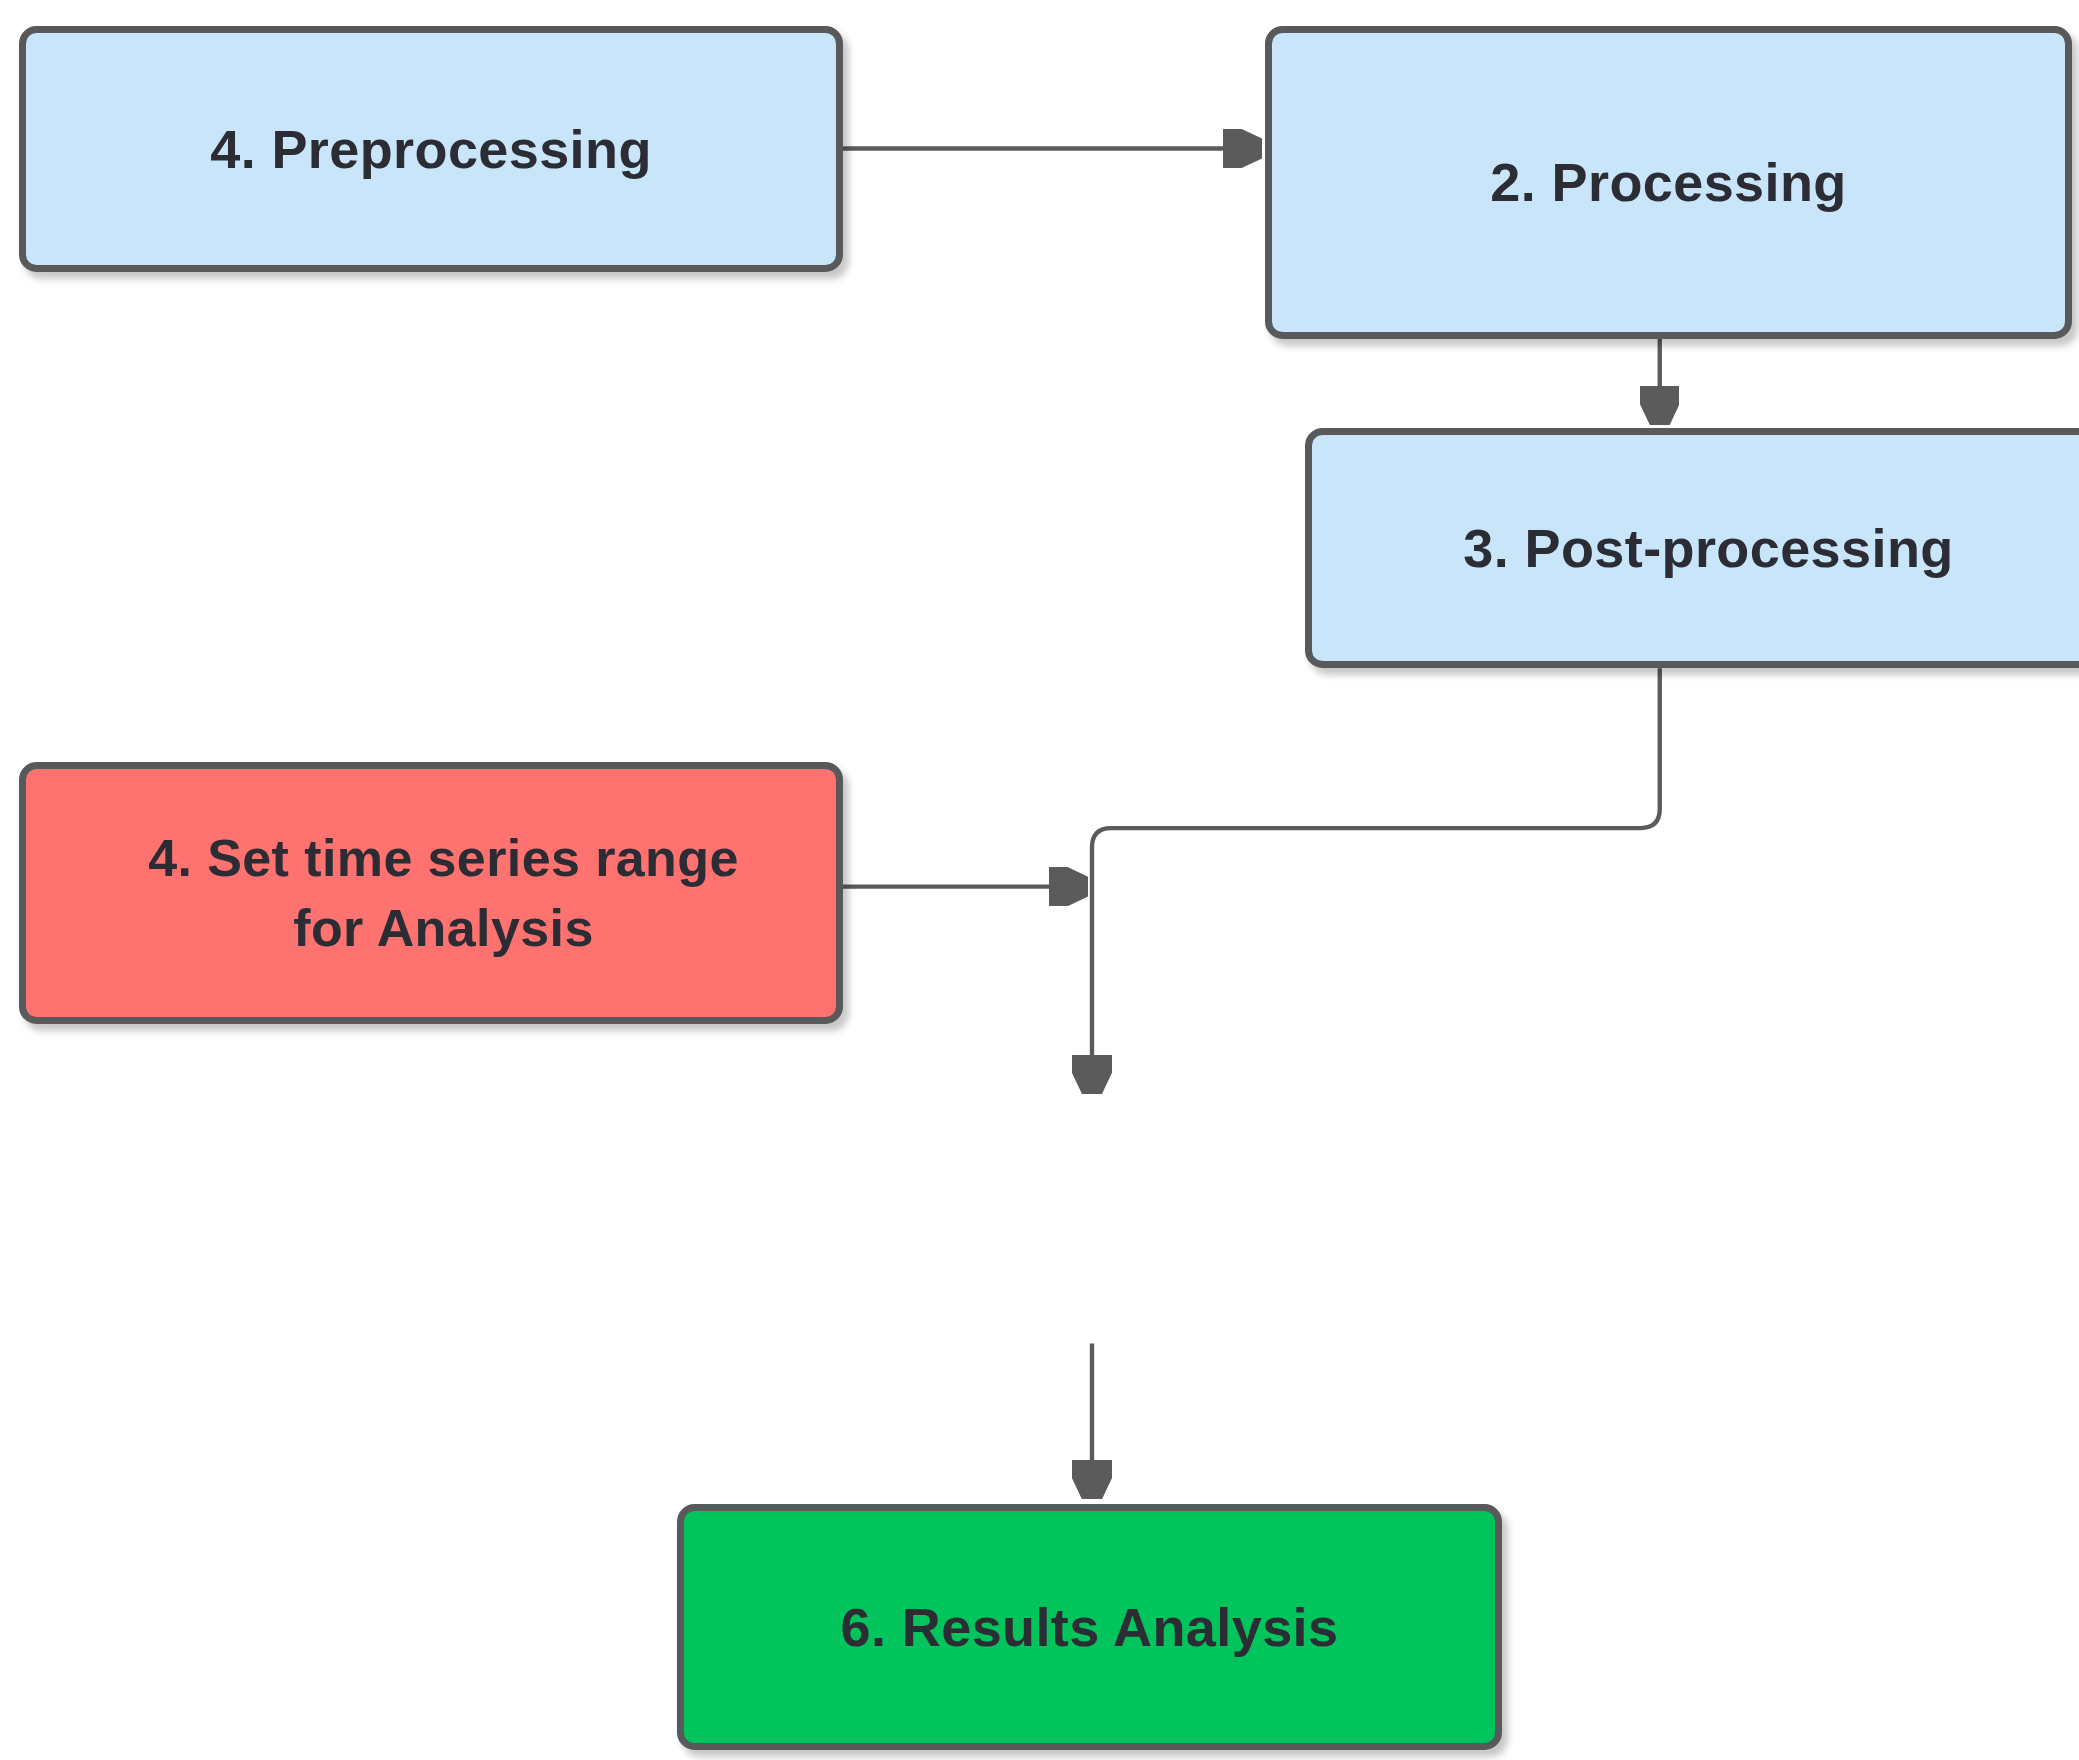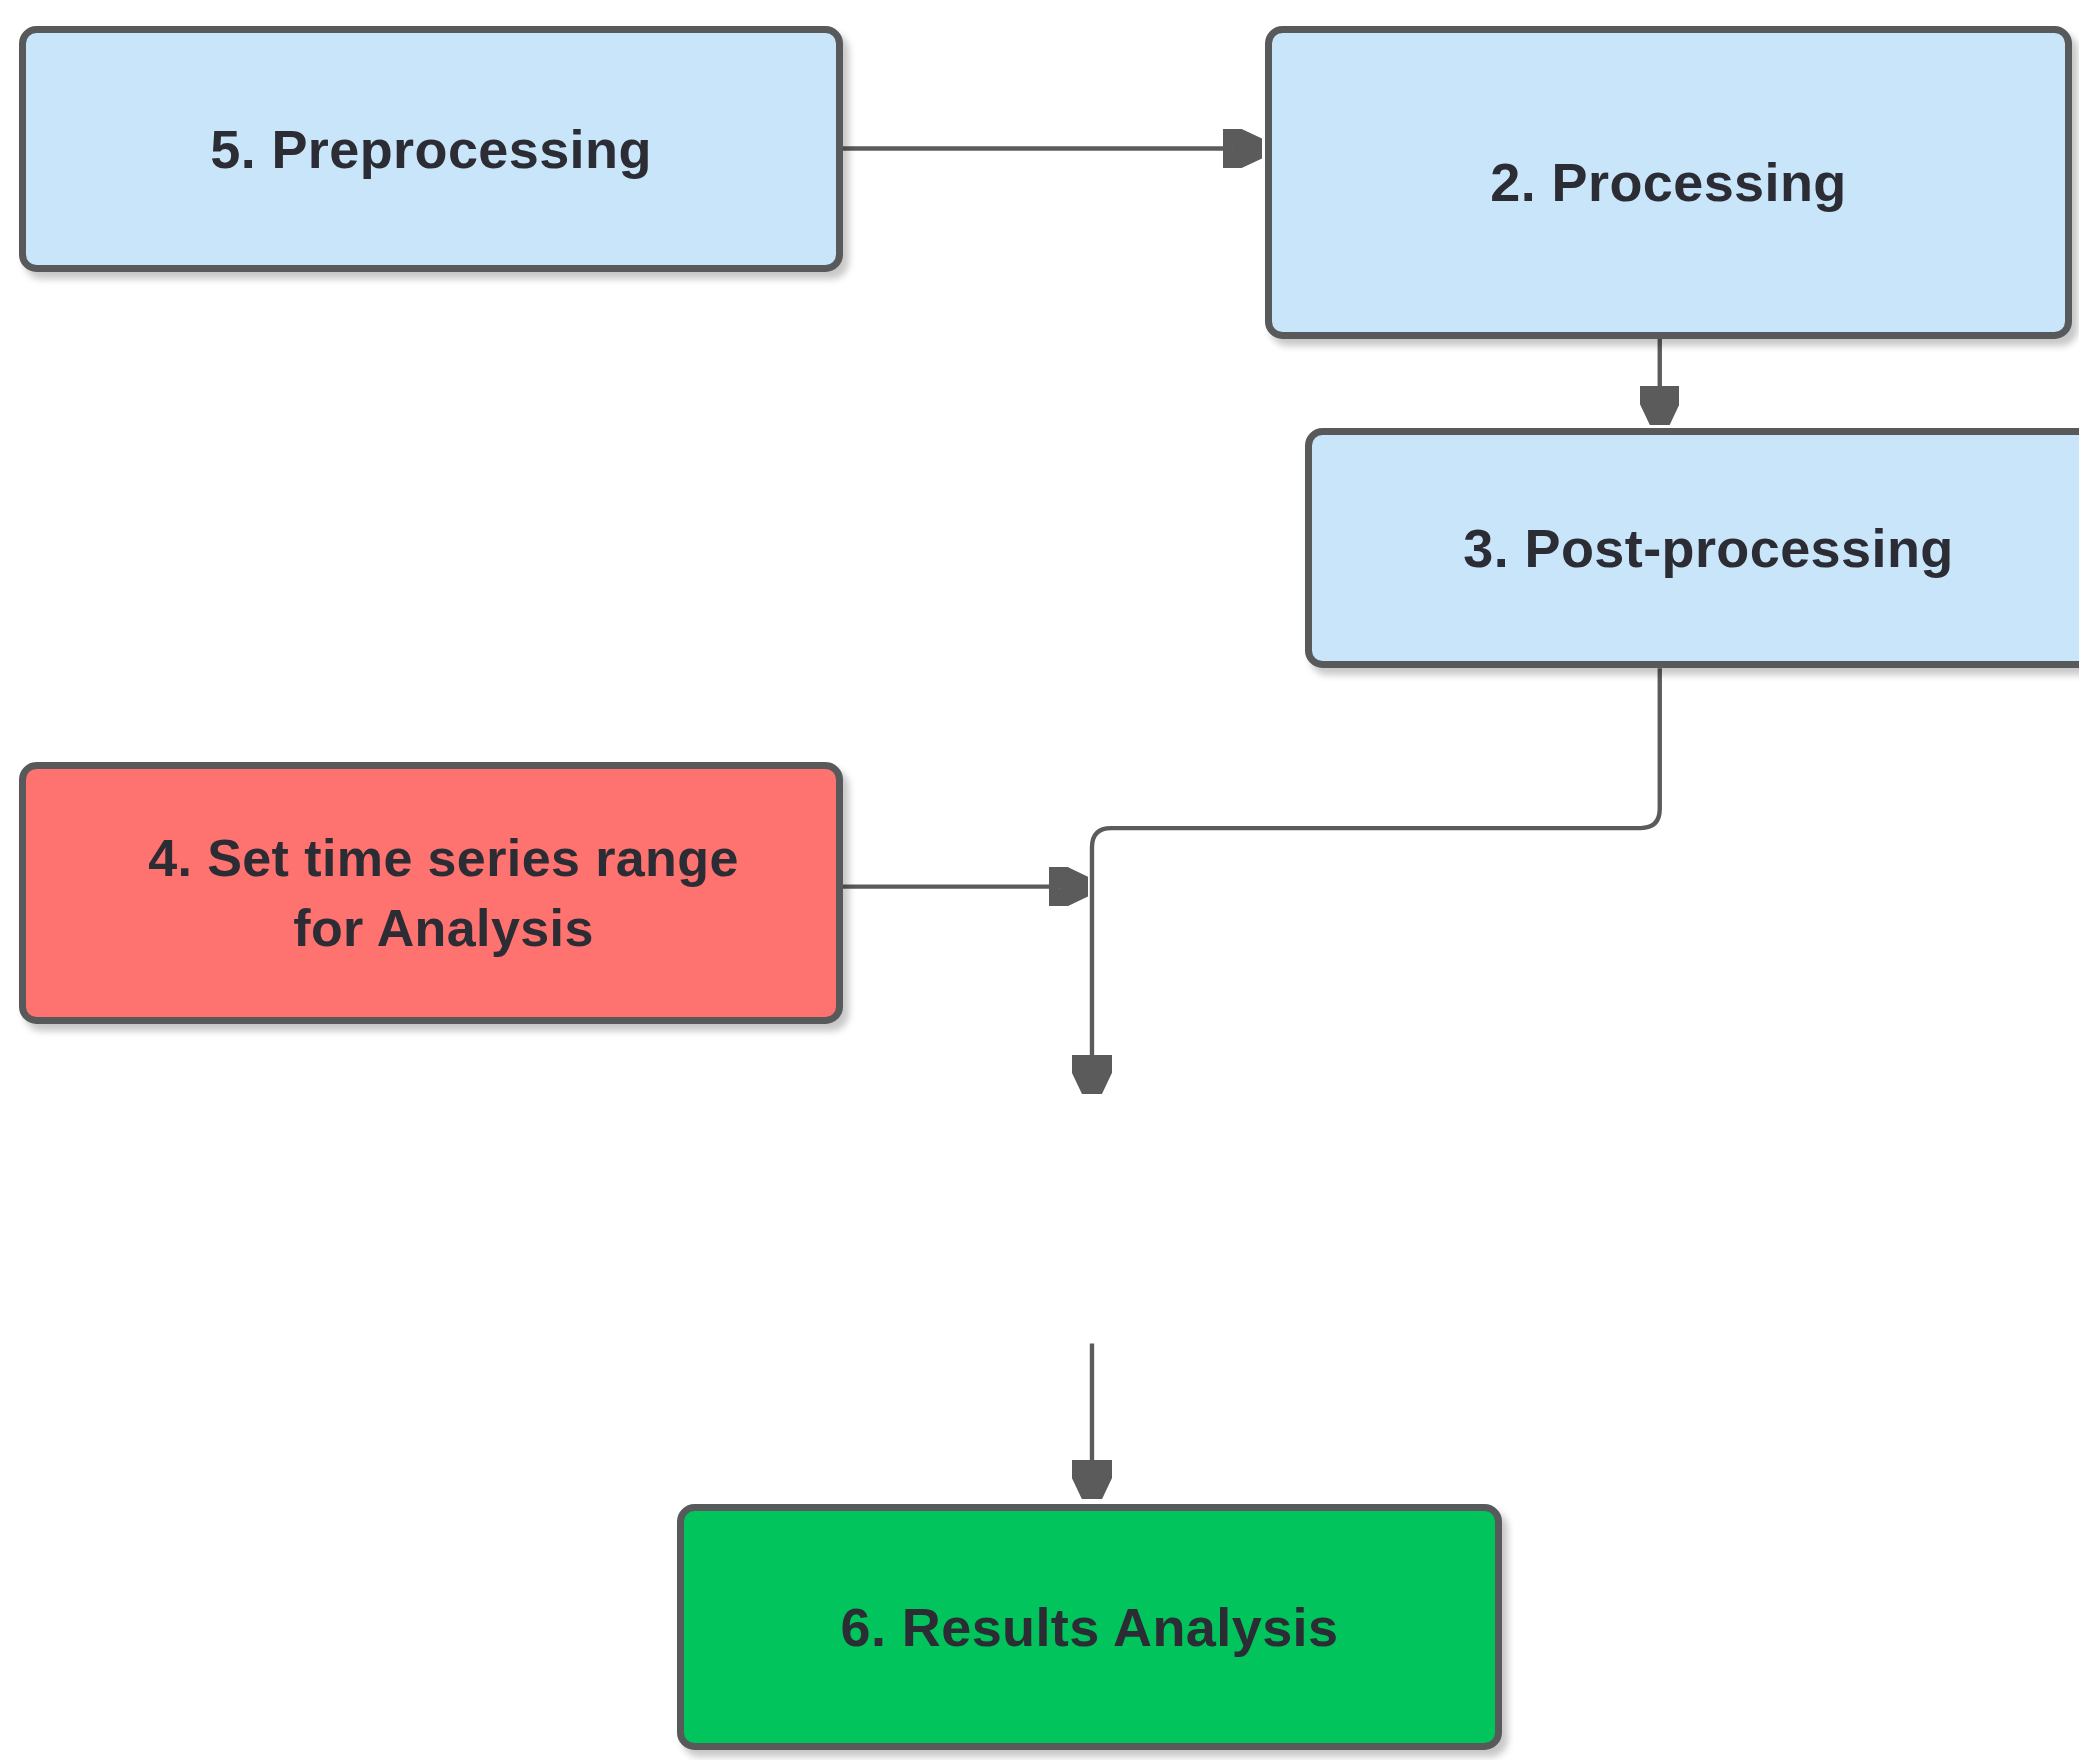--- a/index.html
+++ b/index.html
@@ -68,21 +68,21 @@
 
     <path d="M1900 312 L1900 482"></path>
 
     <path d="M1900 765 L1900 926 Q1900 948 1878 948 L1272 948 Q1250 948 1250 970 L1250 1248"></path>
 
     <path d="M965 1015 L1241 1015"></path>
 
     <path d="M1250 1538 L1250 1712"></path>
   </svg>
 
-  <div class="node n1" style="background-color: rgb(201, 229, 250);">5. Preprocessing</div>
+  <div class="node n1" style="background-color: rgb(201, 229, 250);">4. Preprocessing</div>
 
   <div class="node n2" style="background-color: rgb(201, 229, 250);">2. Processing</div>
 
   <div class="node n3" style="background-color: rgb(201, 229, 250);">3. Post-processing</div>
 
   <div class="node n4" style="background-color: rgb(254, 114, 112); padding-left: 25px;">4. Set time series range
 for Analysis</div>
 
 
   <div class="node n6" style="background-color: rgb(1, 196, 92);">6. Results Analysis</div>

